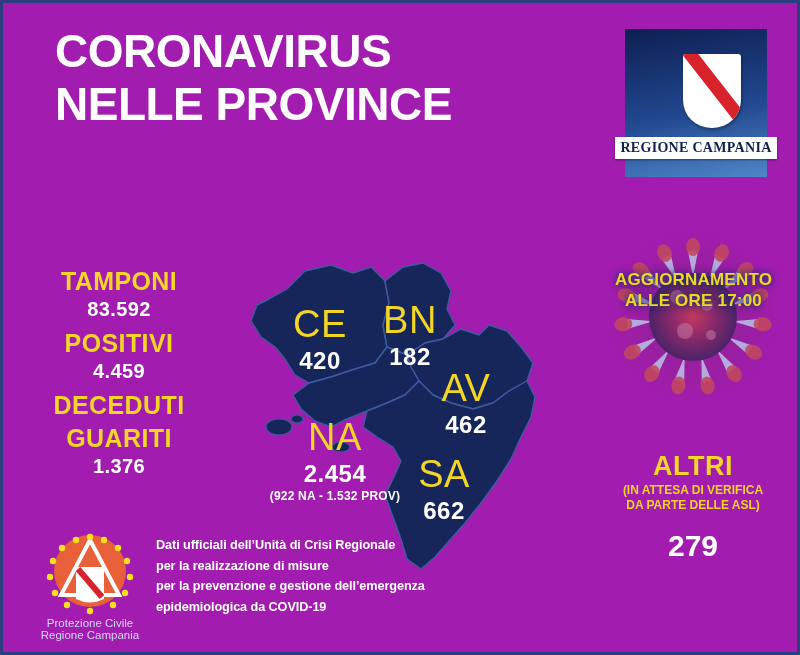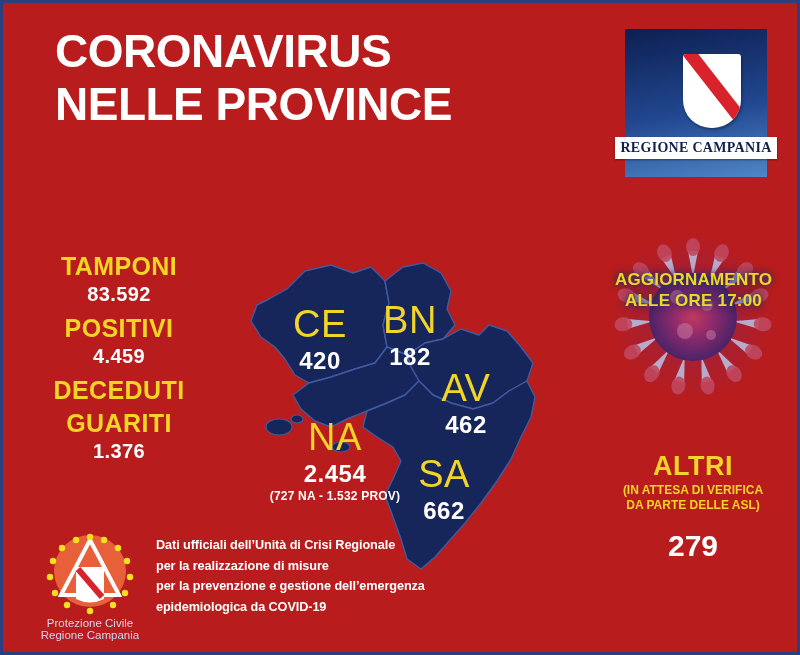--- a/index.html
+++ b/index.html
@@ -3,21 +3,21 @@
 <meta charset="utf-8">
 <style>
   html,body{margin:0;padding:0;}
   body{
     background:#15204a;
     font-family:"Liberation Sans", sans-serif;
   }
   #poster{
     position:relative;
     width:800px;height:655px;
-    background:#b91c1c;
+    background:#a21caf;
     overflow:hidden;
     box-sizing:border-box;
     border:3px solid #2a3e80;
   }
   
   #title{
     position:absolute;left:52px;top:22px;width:520px;
     color:#ffffff;
     font-size:46px;line-height:53px;
     font-weight:bold;letter-spacing:-0.5px;
@@ -48,21 +48,21 @@
     background:#ffffff;
     display:flex;align-items:center;justify-content:center;
     box-shadow:0 1px 2px rgba(0,0,0,.4);
   }
   #rc-banner span{
     font-family:"Liberation Serif", serif;
     font-weight:bold;font-size:14px;color:#11204c;letter-spacing:.3px;
   }
 
   
-  #stats{position:absolute;left:0px;top:245px;width:232px;text-align:center;}
+  #stats{position:absolute;left:0px;top:260px;width:232px;text-align:center;}
   .stat-label{
     color:#f2d526;font-weight:bold;font-size:25px;letter-spacing:.4px;
     margin-top:4px;
   }
   .stat-value{
     color:#ffffff;font-weight:bold;font-size:20px;letter-spacing:.4px;
     margin-top:2px;margin-bottom:8px;
   }
 
   
@@ -181,21 +181,21 @@
     <div class="code">BN</div>
     <div class="num">182</div>
   </div>
   <div class="prov" id="p-av">
     <div class="code">AV</div>
     <div class="num">462</div>
   </div>
   <div class="prov" id="p-na">
     <div class="code">NA</div>
     <div class="num">2.454</div>
-    <div class="sub">(727 NA - 1.532 PROV)</div>
+    <div class="sub">(922 NA - 1.532 PROV)</div>
   </div>
   <div class="prov" id="p-sa">
     <div class="code">SA</div>
     <div class="num">662</div>
   </div>
 
   <div id="virus-wrap">
     <svg viewBox="0 0 205 175" xmlns="http://www.w3.org/2000/svg">
       <defs>
         <radialGradient id="vbody" cx="50%" cy="50%" r="50%">

